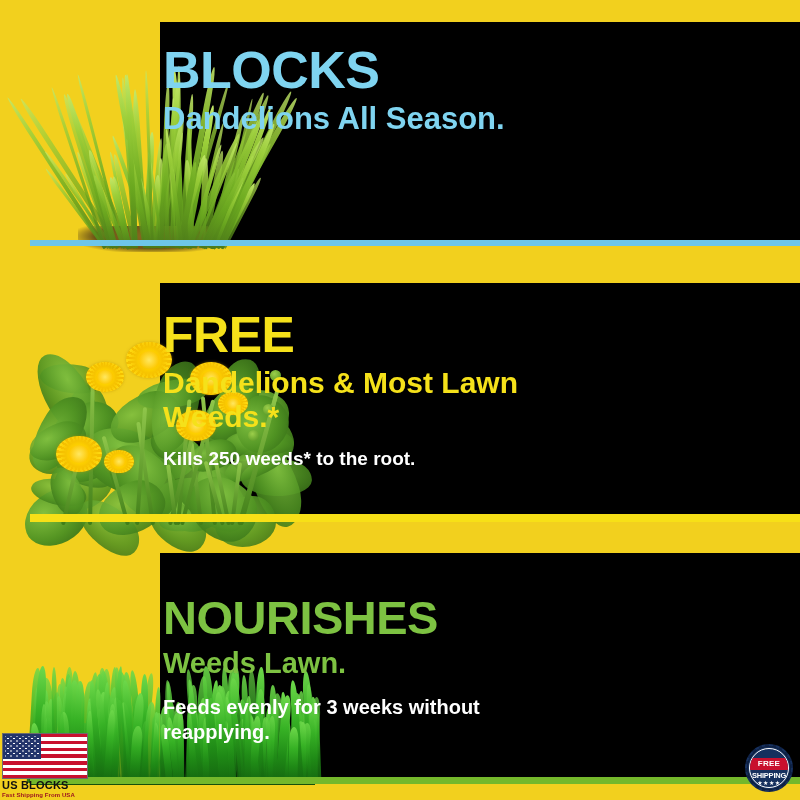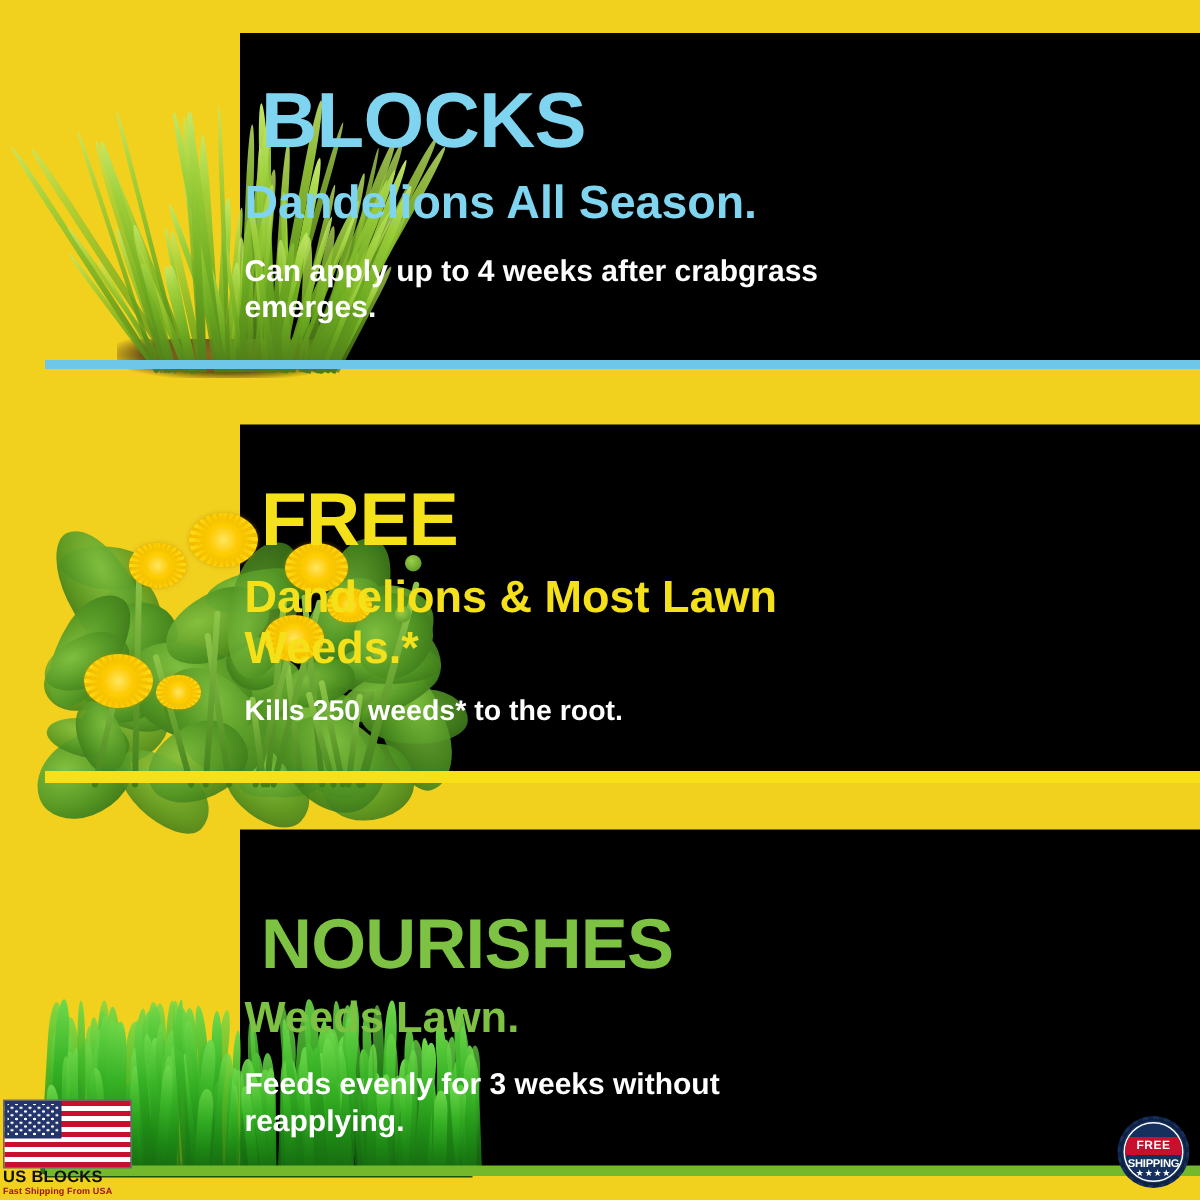--- a/index.html
+++ b/index.html
@@ -30,21 +30,21 @@
   .panel-text {
     position: absolute;
     left: 163px;
     right: 12px;
   }
 
   .headline {
     font-weight: bold;
     letter-spacing: -0.5px;
     line-height: 1.0;
-    margin: 11px;
+    margin: 0;
     white-space: nowrap;
   }
   .subhead {
     font-weight: bold;
     line-height: 1.12;
     margin: 0;
   }
   .body-copy {
     color: #ffffff;
     font-weight: bold;
@@ -337,21 +337,20 @@
       <div class="blade" style="left: 115.394px; height: 174.021px; width: 5.4px; transform: rotate(-2.8deg) skewX(0deg); opacity: 0.96;"></div>
       <div class="blade" style="left: 183.372px; height: 165.946px; width: 6.4px; transform: rotate(22.9deg) skewX(1.9deg); opacity: 0.8;"></div>
       <div class="blade" style="left: 170.452px; height: 108.27px; width: 3.6px; transform: rotate(20.2deg) skewX(3.5deg); opacity: 0.9;"></div>
       <div class="blade" style="left: 182.92px; height: 125.098px; width: 5.9px; transform: rotate(23.6deg) skewX(-4.6deg); opacity: 0.78;"></div>
       <div class="blade" style="left: 108.462px; height: 72.7562px; width: 5.8px; transform: rotate(-13.3deg) skewX(1.3deg); opacity: 0.96;"></div>
     </div>
 
   <div class="panel-text" style="top:44px;">
     <div class="headline" style="color:#7FD4F0; font-size:52px;">BLOCKS</div>
     <div class="subhead" style="color:#7FD4F0; font-size:31px; margin-top:6px;">Dandelions All Season.</div>
-    <div class="body-copy" style="font-size:20px; margin-top:16px; max-width:400px;">Can apply up to 4 weeks after crabgrass emerges.</div>
   </div>
 
   <div class="accent" style="top:240px; background:#6EC6E8;"></div>
 
   <div class="panel" style="top:283px; height:235px;"></div>
 
   <div class="art" id="dandelions">
       <div class="leaf" style="width: 34.0108px; height: 25.0148px; left: 93.1522px; top: 140.343px; transform: rotate(-37deg); opacity: 0.81;"></div>
       <div class="leaf" style="width: 38.9216px; height: 48.5555px; left: 149.478px; top: 132.69px; transform: rotate(48.1deg); opacity: 0.99;"></div>
       <div class="leaf" style="width: 40.7322px; height: 55.8063px; left: 58.812px; top: 85.4657px; transform: rotate(-9.5deg); opacity: 0.84;"></div>

